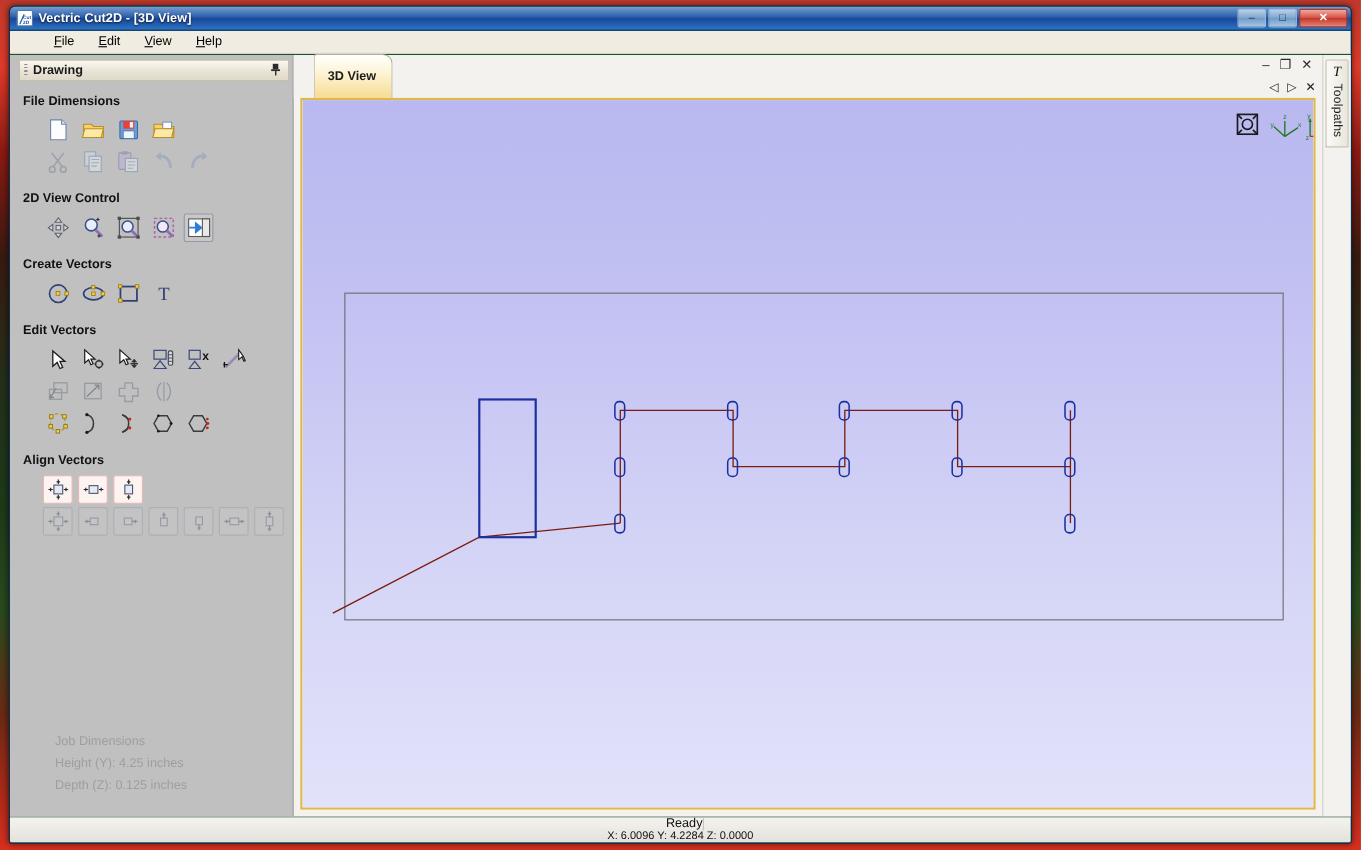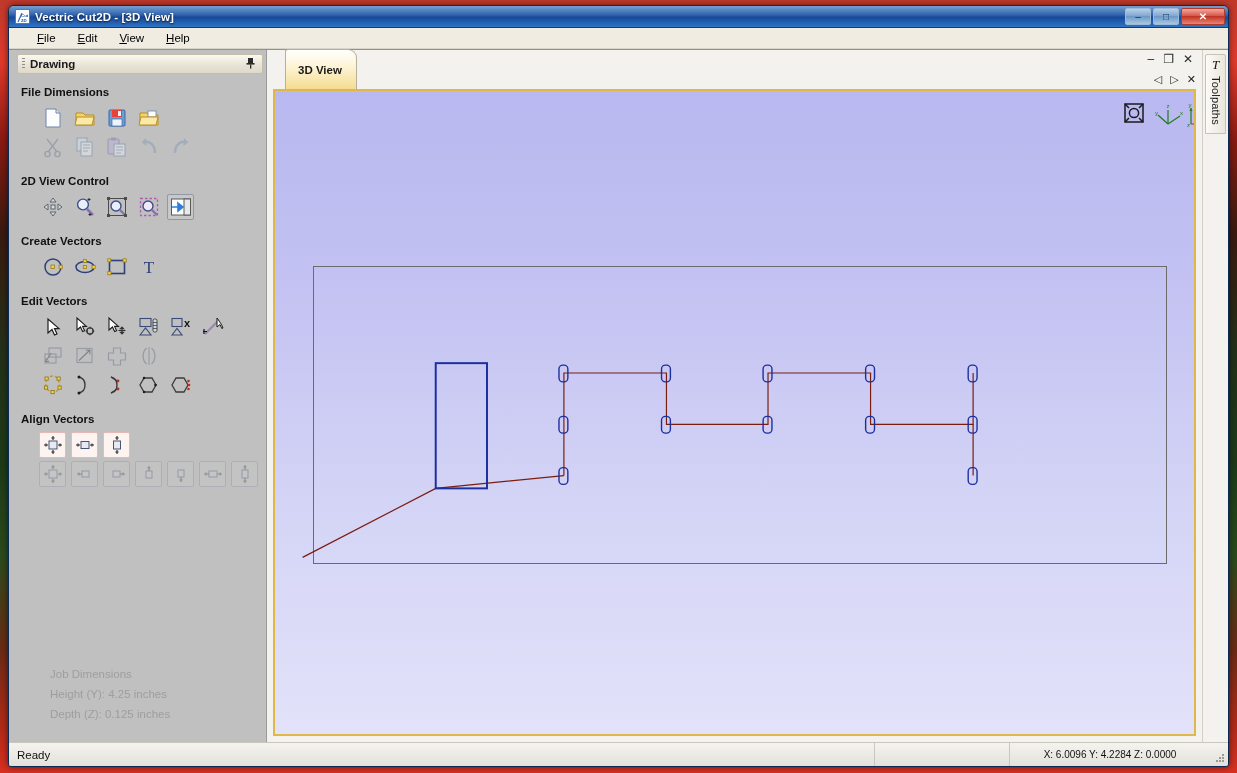--- a/index.html
+++ b/index.html
@@ -11,21 +11,21 @@
     background:
       linear-gradient(180deg, #c0392b 0%, #e03a2a 8%, #8a1a12 18%, #3a1a10 30%, #24301a 45%, #1d3a18 60%, #2a4a1c 72%, #6a2a14 84%, #b02a18 94%, #d83020 100%),
       #7a2a18;
     position: relative;
   }
   
   #app-window {
     position: absolute; left: 8px; top: 5px; width: 1221px; height: 762px;
     border: 1px solid #0a2a55;
     border-radius: 6px 6px 3px 3px;
-    background: #f97316;
+    background: #14532d;
     box-shadow: 0 0 6px rgba(0,0,0,.55);
     overflow: hidden;
   }
   
   #title-bar {
     height: 22px; position: relative;
     background: linear-gradient(180deg, #2c6ab8 0%, #1d55a6 42%, #17479a 52%, #2e74c4 100%);
     border-bottom: 1px solid #0d3c86;
     display: flex; align-items: center; padding-left: 6px;
   }
@@ -56,21 +56,21 @@
   }
   .win-btn.close {
     width: 44px;
     background: linear-gradient(180deg, #f0a9a0, #d85242 48%, #c03526 50%, #e88478);
     border-color: #b03a2c; color: #fff; font-weight: bold;
   }
   
   #menu-bar {
     height: 21px; background: #f0ece2;
     border-bottom: 1px solid #d9d4c8;
-    display: flex; align-items: center; padding-left: 18px; gap: 2px;
+    display: flex; align-items: center; padding-left: 30px; gap: 2px;
   }
   .menu-item {
     font-size: 11.5px; color: #000; padding: 2px 10px; cursor: default;
   }
   .menu-item u { text-decoration: underline; }
   
   #workspace { position: absolute; left: 0; top: 44px; right: 0; bottom: 24px; display: flex; }
   
   #drawing-panel {
     width: 258px; background: #c0c0c0; position: relative;
@@ -152,21 +152,21 @@
       radial-gradient(ellipse 330px 200px at 26% 12%, rgba(255,255,255,.30), rgba(255,255,255,0) 62%),
       radial-gradient(ellipse 420px 250px at 88% 96%, rgba(120,90,30,.20), rgba(0,0,0,0) 60%),
       linear-gradient(115deg, #cfbc72 0%, #e8d489 22%, #f6e49c 46%, #f7e49a 66%, #ecd display0 100%),
       linear-gradient(115deg, #cfbc72 0%, #e8d489 22%, #f6e49c 46%, #f7e49a 66%, #e8d484 100%);
   }
   #vectors { position: absolute; inset: 0; }
   
   #status-bar {
     position: absolute; left: 0; bottom: 0; right: 0; height: 24px;
     background: linear-gradient(180deg,#f4f3ef,#e3e1da);
-    border-top: 1px solid #c9c6bd; display: flex; align-items: center;
+    border-top: 1px solid #c9c6bd; display: flex; align-items: center; flex-direction: column;
   }
   #status-left {
     flex: 1; font-size: 11.5px; color: #111; padding-left: 8px;
     border-right: 1px solid #c9c6bd; height: 100%; display: flex; align-items: center;
   }
   #status-mid { width: 135px; height: 100%; border-right: 1px solid #c9c6bd; }
   #status-coords {
     width: 200px; font-size: 10px; color: #111; text-align: center;
     height: 100%; display: flex; align-items: center; justify-content: center;
   }

